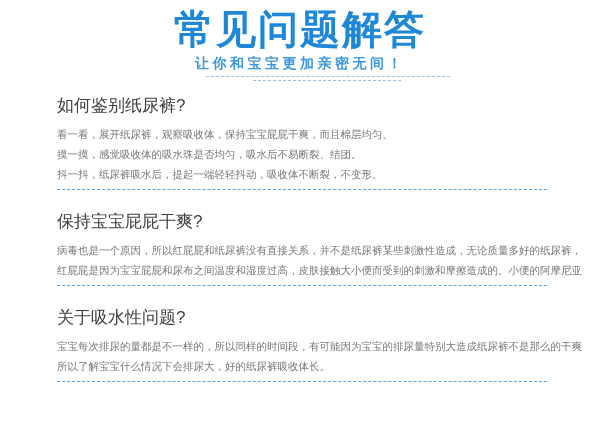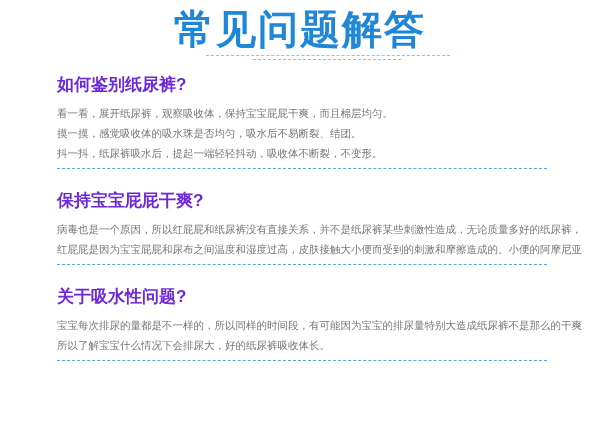--- a/index.html
+++ b/index.html
@@ -38,22 +38,22 @@
   }
   .decor-1 { width: 244px; margin-top: 5px; transform: translateX(28px); }
   .decor-2 { width: 148px; margin-top: 3px; transform: translateX(27px); }
 
   
   .content { width: 512px; margin-left: 57px; }
   .sec-heading {
     margin: 22px 0 9px 0;
     font-size: 17px;
     line-height: 19px;
-    font-weight: bold;
-    color: #6d28d9;
+    font-weight: normal;
+    color: #404040;
   }
   .faq-section:first-child .sec-heading { margin-top: 15px; }
   .sec-body .line {
     font-size: 10.5px;
     line-height: 20px;
     color: #777777;
     white-space: nowrap;
   }
   .sep {
     border: none;
@@ -63,20 +63,21 @@
     width: 490px;
   }
 </style>
 </head>
 <body>
 
 <div class="page">
 
   <header class="hero">
     <h1 class="title">常见问题解答</h1>
+    <div class="subtitle">让你和宝宝更加亲密无间！</div>
     <div class="decor decor-1"></div>
     <div class="decor decor-2"></div>
   </header>
 
   <main class="content">
 
     <section class="faq-section">
       <h2 class="sec-heading">如何鉴别纸尿裤?</h2>
       <div class="sec-body">
         <div class="line">看一看，展开纸尿裤，观察吸收体，保持宝宝屁屁干爽，而且棉层均匀。</div>

